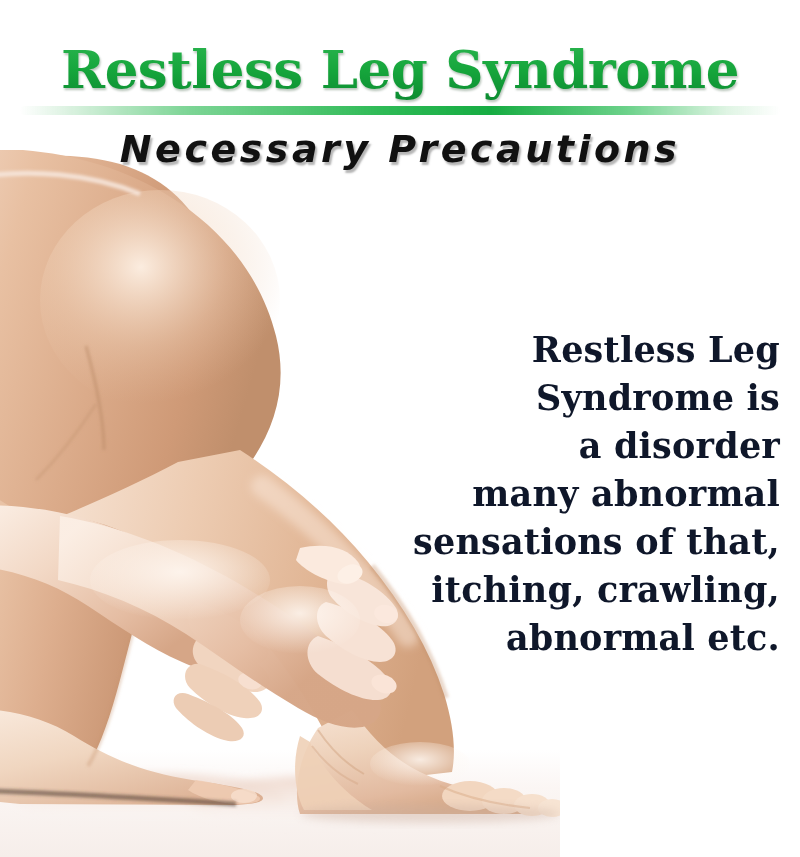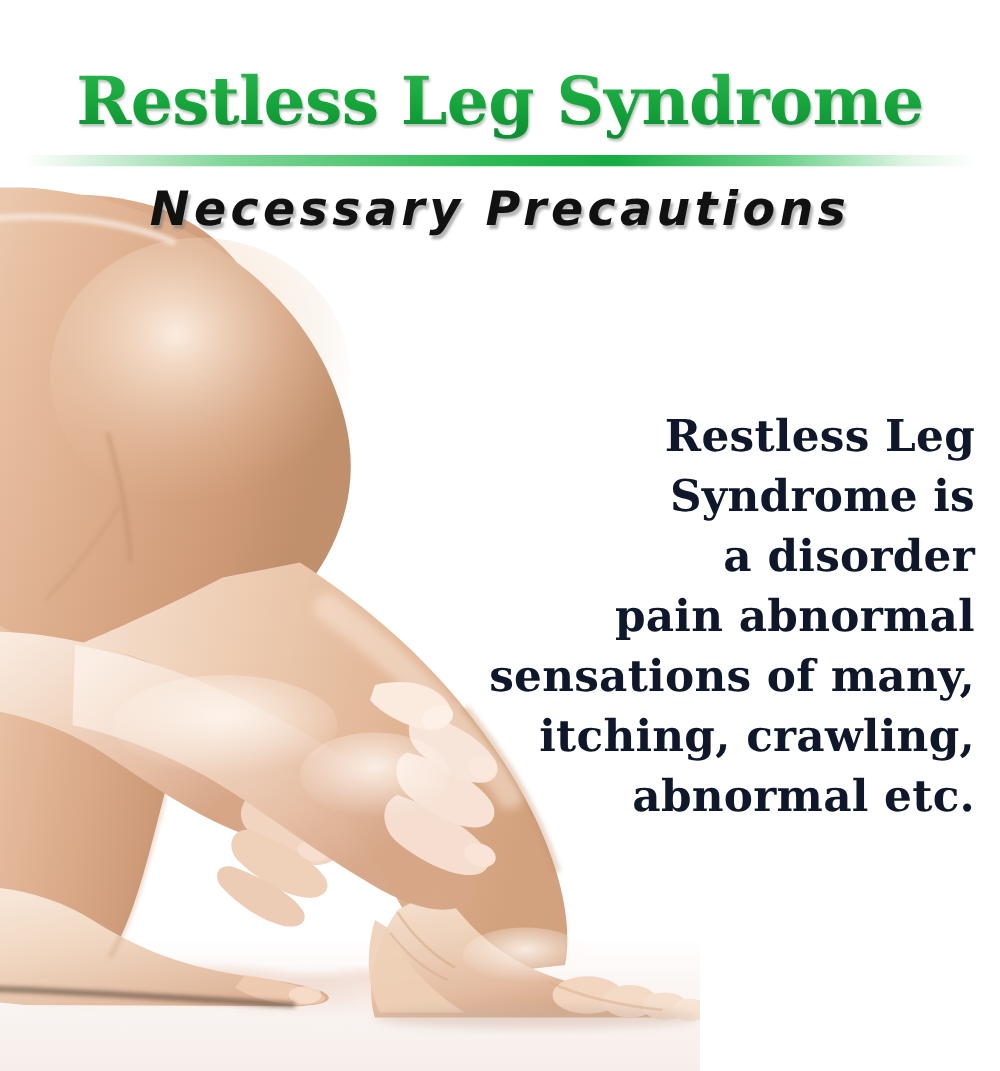--- a/index.html
+++ b/index.html
@@ -37,21 +37,21 @@
   .header-block {
     position: absolute;
     left: 0;
     top: 0;
     width: 800px;
     z-index: 3;
     text-align: center;
   }
 
   .main-title {
-    margin: 12px;
+    margin: 0;
     padding-top: 38px;
     font-family: "DejaVu Serif", "Liberation Serif", serif;
     font-weight: bold;
     font-size: 53px;
     line-height: 62px;
     letter-spacing: -0.5px;
     color: #2bb14c;
     background-image: linear-gradient(
         to bottom,
         #58cc74 0%,
@@ -394,19 +394,19 @@
 
     <div class="subtitle">
       <span class="sub-line">Necessary Precautions</span>
     </div>
   </div>
 
   <div class="body-copy">
     <span class="copy-line">Restless Leg</span>
     <span class="copy-line">Syndrome is</span>
     <span class="copy-line">a disorder</span>
-    <span class="copy-line">pain abnormal</span>
-    <span class="copy-line">sensations of many,</span>
+    <span class="copy-line">many abnormal</span>
+    <span class="copy-line">sensations of that,</span>
     <span class="copy-line">itching, crawling,</span>
     <span class="copy-line">abnormal etc.</span>
   </div>
 
 </div>
 
 </body></html>

